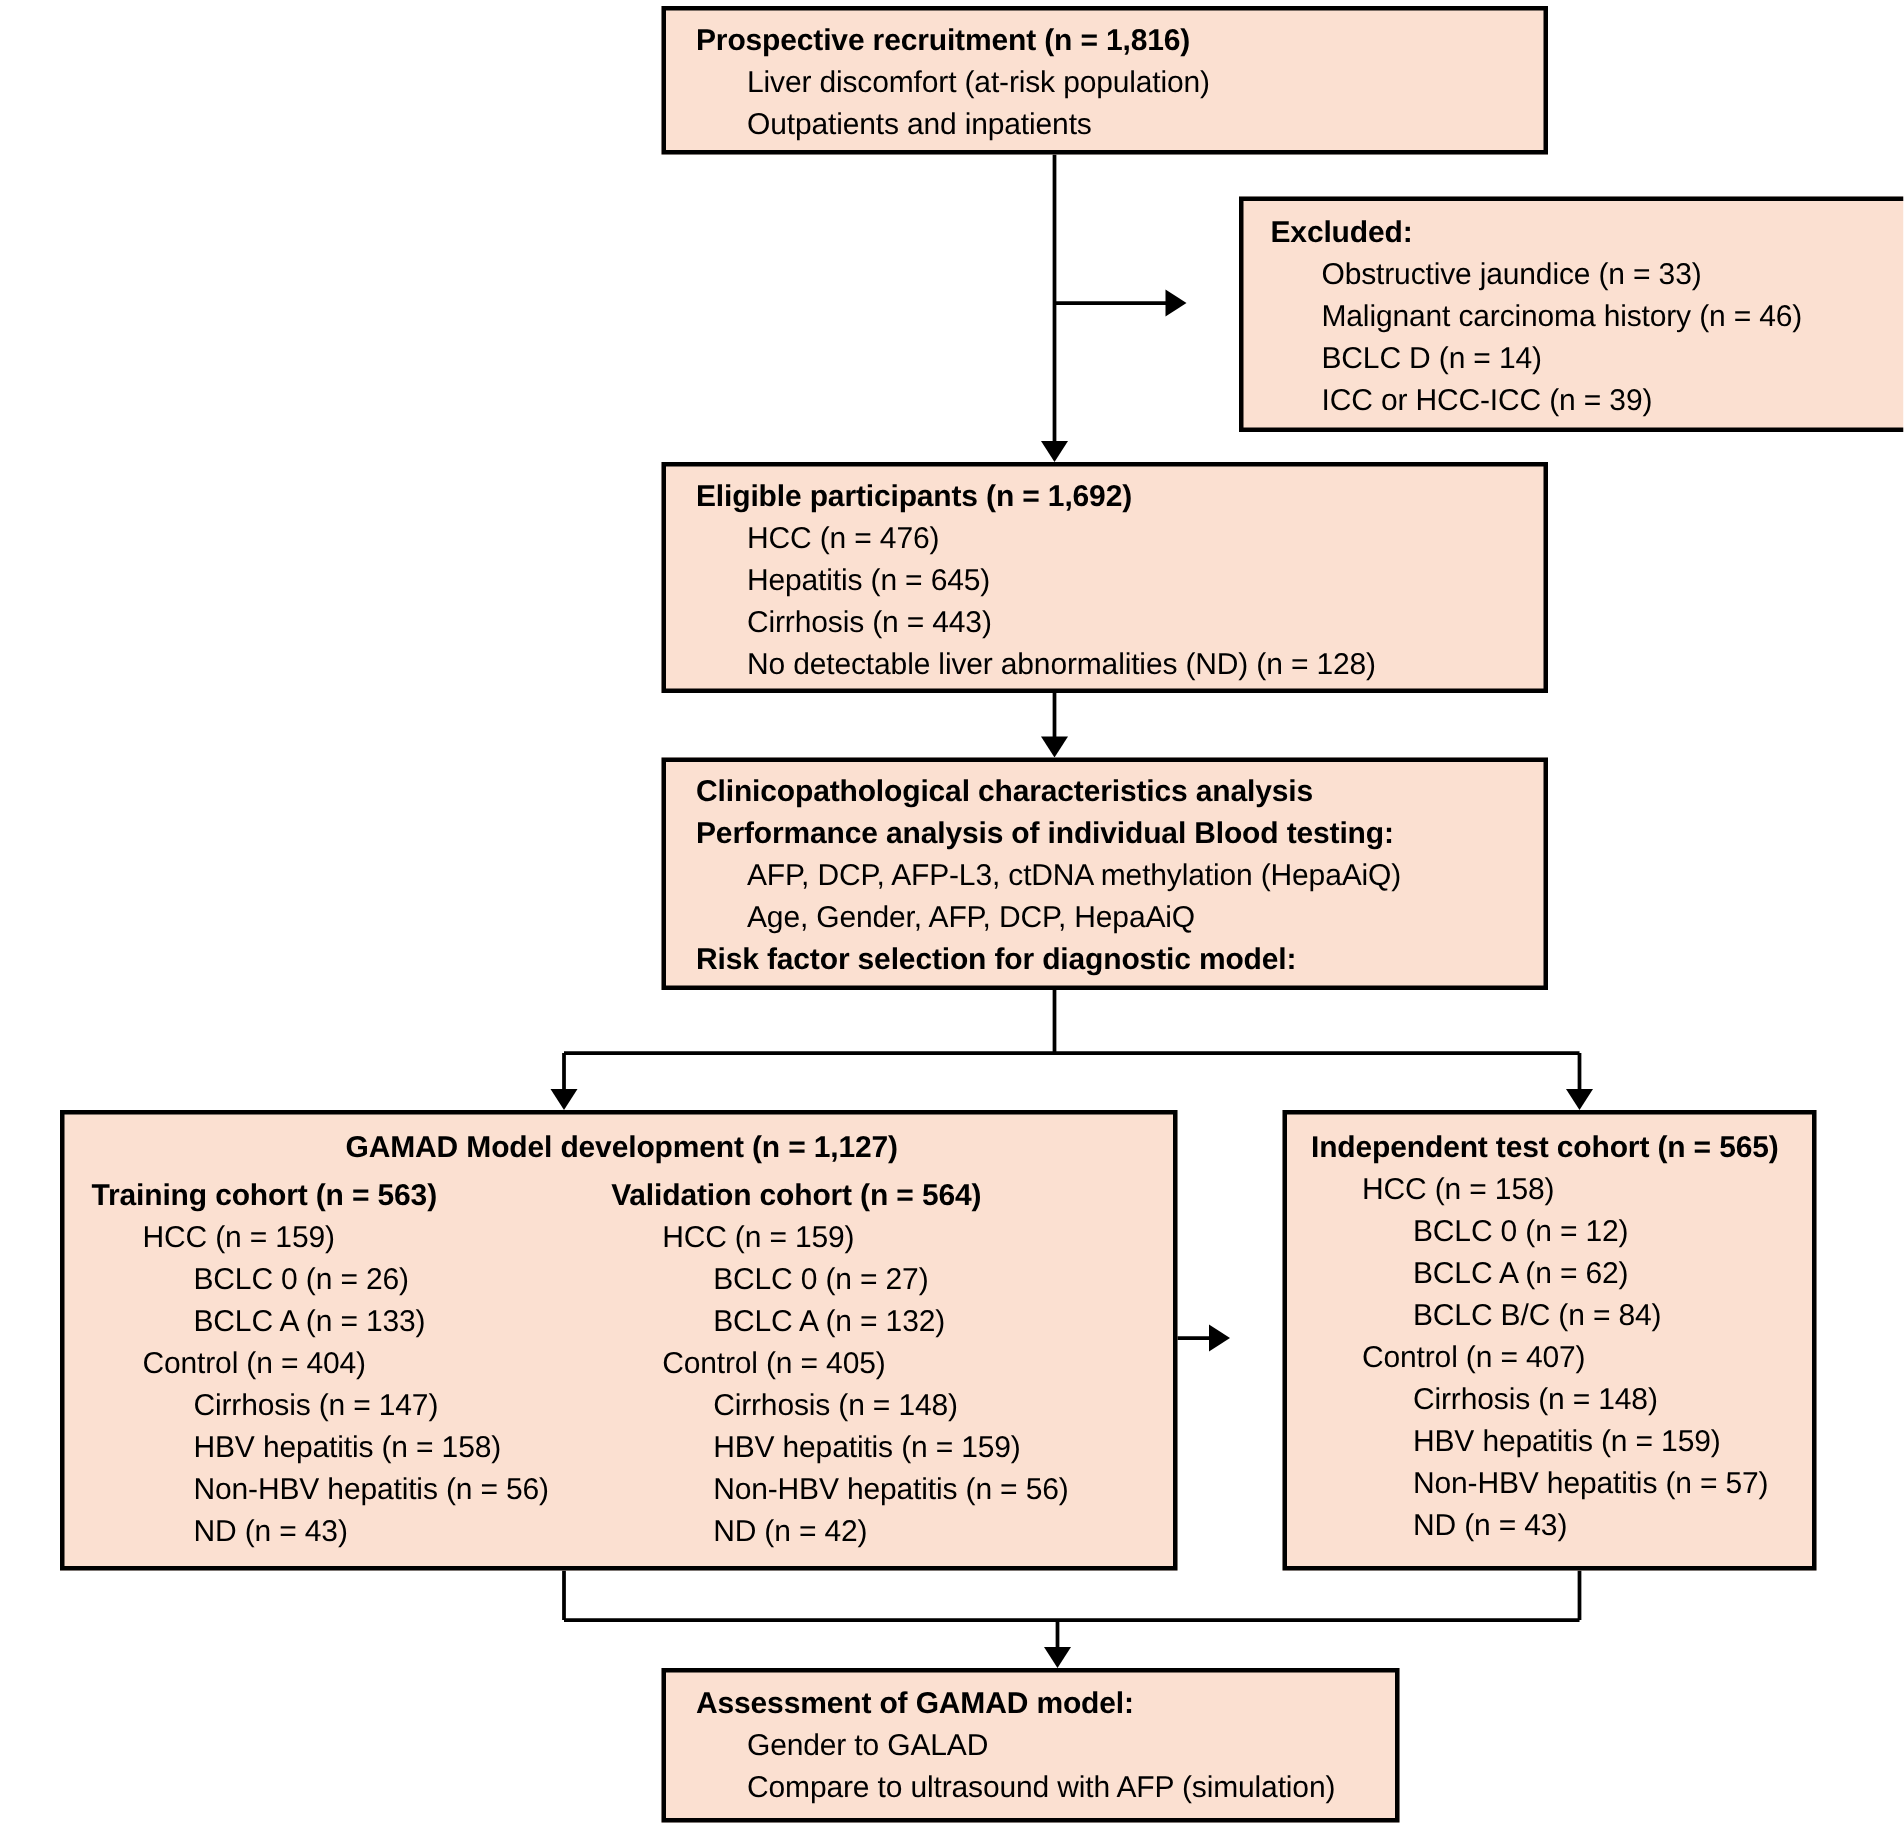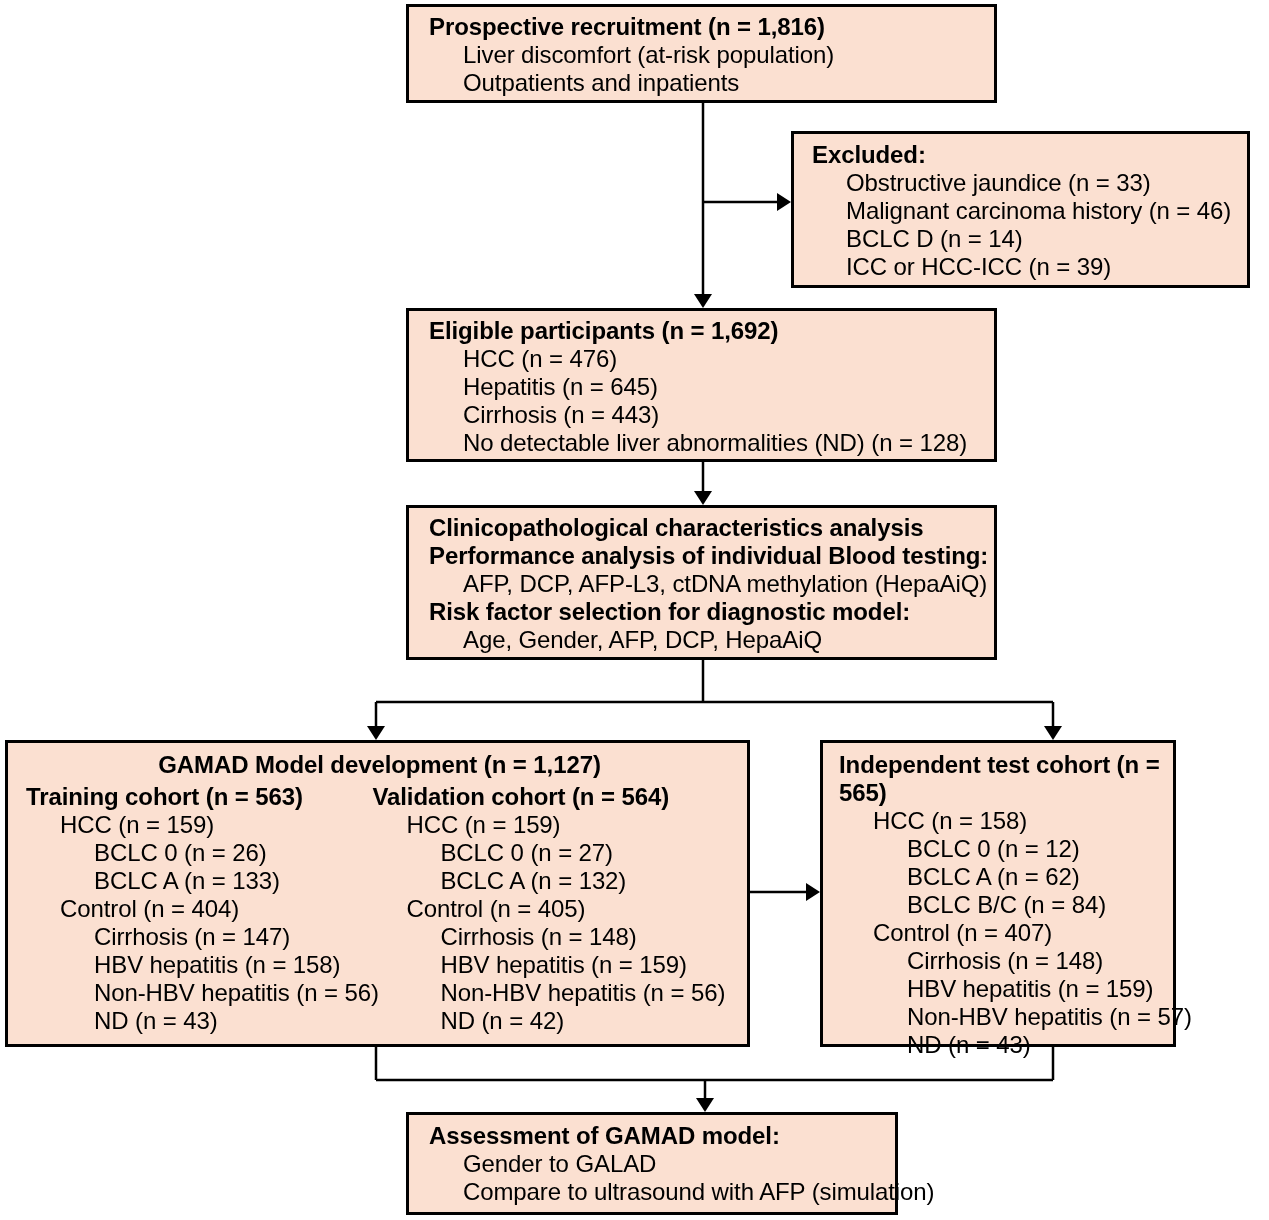--- a/index.html
+++ b/index.html
@@ -20,24 +20,25 @@
     position: absolute;
     left: 0; top: 0;
     width: 1269px; height: 1220px;
     color: var(--arrow-color, #000000);
   }
   .box {
     position: absolute;
     background: var(--box-fill, #fbe0d1);
     border: 3px solid var(--box-border, #000000);
     box-sizing: border-box;
-    font-size: 24px;
+    font-size: 20px;
     line-height: 28px;
     letter-spacing: -0.1px;
     color: var(--text-color, #000000);
+    margin-left: 35px;
   }
   .box .title { font-weight: bold; }
   .box .title.center { text-align: center; }
   .line { white-space: nowrap; }
   .line.bold { font-weight: bold; }
 
   
   #box-recruitment { left: 406px; top: 4px;    width: 591px; height: 99px;  padding: 6px 14px 0 20px; }
   #box-excluded    { left: 791px; top: 131px;  width: 459px; height: 157px; padding: 7px 12px 0 18px; }
   #box-eligible    { left: 406px; top: 308px;  width: 591px; height: 154px; padding: 6px 14px 0 20px; }
@@ -120,22 +121,22 @@
         <div class="line" style="padding-left: 34px;">Cirrhosis (n = 443)</div>
         <div class="line" style="padding-left: 34px;">No detectable liver abnormalities (ND) (n = 128)</div>
       </div>
   </div>
 
   <div class="box" id="box-analysis">
     <div>
         <div class="line bold" style="padding-left: 0px;">Clinicopathological characteristics analysis</div>
         <div class="line bold" style="padding-left: 0px;">Performance analysis of individual Blood testing:</div>
         <div class="line" style="padding-left: 34px;">AFP, DCP, AFP-L3, ctDNA methylation (HepaAiQ)</div>
+        <div class="line" style="padding-left: 34px;">Age, Gender, AFP, DCP, HepaAiQ</div>
         <div class="line bold" style="padding-left: 0px;">Risk factor selection for diagnostic model:</div>
-        <div class="line" style="padding-left: 34px;">Age, Gender, AFP, DCP, HepaAiQ</div>
       </div>
   </div>
 
   <div class="box" id="box-gamad">
     <div class="title center">GAMAD Model development (n = 1,127)</div>
     <div class="cols">
       <div class="col-training">
         <div class="title">Training cohort (n = 563)</div>
         <div>
             <div class="line" style="padding-left: 34px;">HCC (n = 159)</div>

